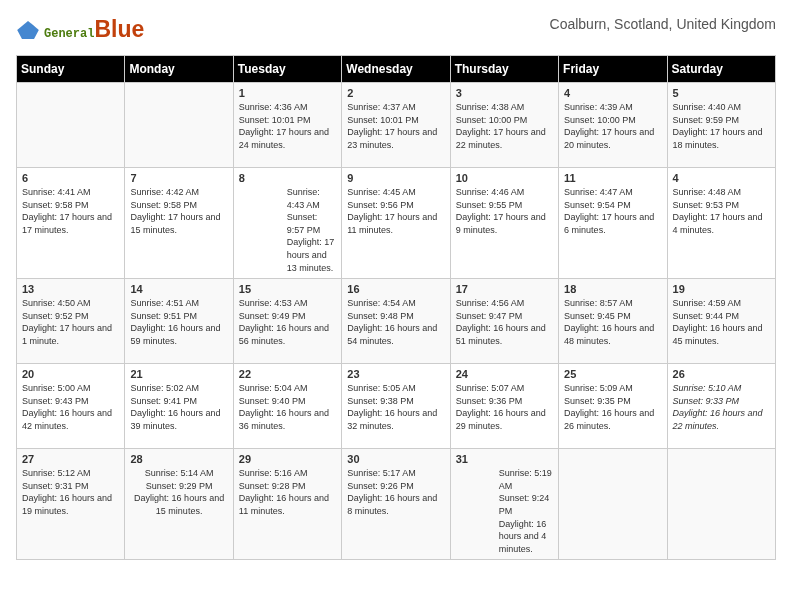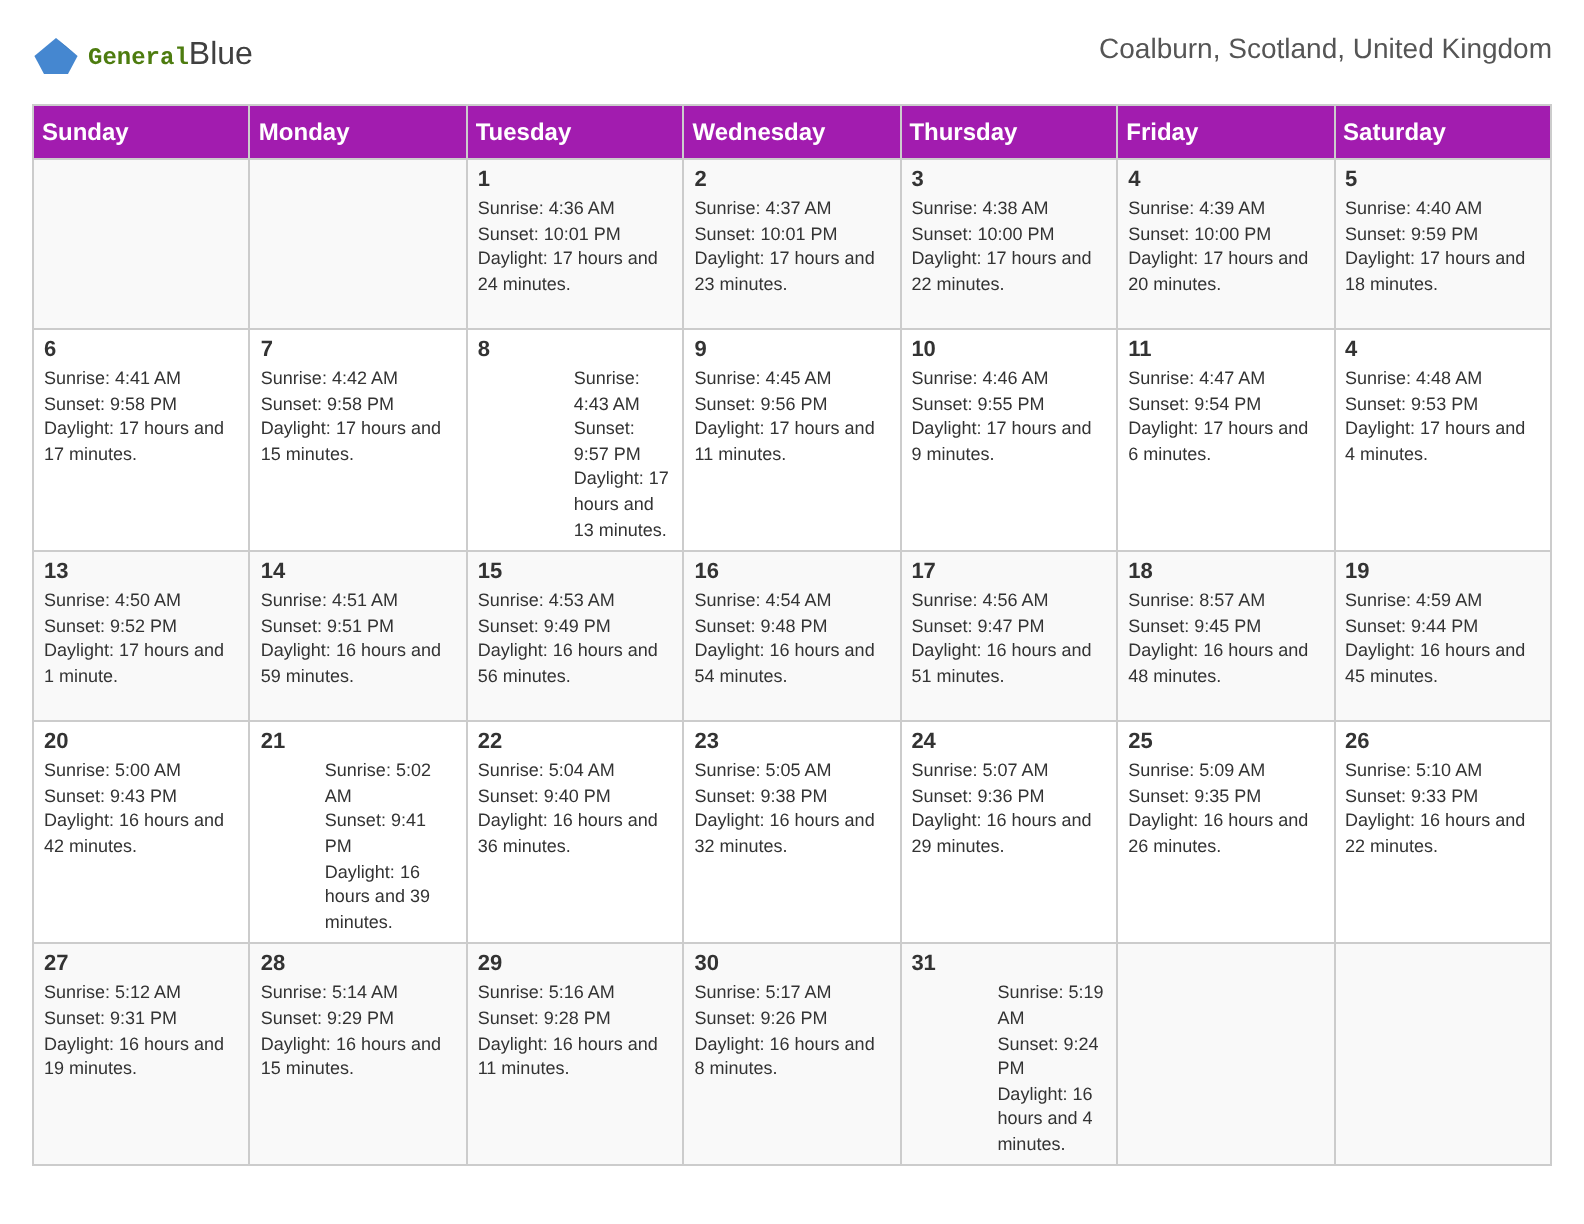--- a/index.html
+++ b/index.html
@@ -21,23 +21,23 @@
       align-items: center;
       gap: 4px;
     }
     .logo-text-general {
       font-size: 12px;
       font-weight: bold;
       color: #4d7c0f;
       font-family: Liberation Mono, monospace;
     }
     .logo-text-blue {
-      font-size: 16px;
-      font-weight: normal;
-      color: #404040;
+      font-size: 23px;
+      font-weight: bold;
+      color: #c2410c;
     }
     .logo-icon {
       width: 24px;
       height: 24px;
     }
     .title-block {
       text-align: right;
     }
     .month-title {
       font-size: 38px;
@@ -48,21 +48,21 @@
     .location {
       font-size: 14px;
       color: #555;
     }
     table {
       width: 100%;
       border-collapse: collapse;
       table-layout: fixed;
     }
     thead tr th {
-      background-color: #a21caf;
+      background-color: #000000;
       color: #fff;
       font-size: 12px;
       font-weight: bold;
       padding: 6px 4px;
       text-align: left;
       border: 1px solid #ccc;
     }
     tbody tr td {
       border: 1px solid #ccc;
       vertical-align: top;
@@ -242,21 +242,21 @@
       </tr>
       <tr>
         <td>
           <span class="day-number">20</span>
           <div class="cell-content" style="white-space: pre-line;">Sunrise: 5:00 AM
 Sunset: 9:43 PM
 Daylight: 16 hours and 42 minutes.</div>
         </td>
         <td>
           <span class="day-number">21</span>
-          <div class="cell-content" style="white-space: pre-line; margin-left: 32px;">Sunrise: 5:02 AM
+          <div class="cell-content" style="white-space: pre-line;">Sunrise: 5:02 AM
 Sunset: 9:41 PM
 Daylight: 16 hours and 39 minutes.</div>
         </td>
         <td>
           <span class="day-number">22</span>
           <div class="cell-content" style="white-space: pre-line;">Sunrise: 5:04 AM
 Sunset: 9:40 PM
 Daylight: 16 hours and 36 minutes.</div>
         </td>
         <td>
@@ -272,35 +272,35 @@
 Daylight: 16 hours and 29 minutes.</div>
         </td>
         <td>
           <span class="day-number">25</span>
           <div class="cell-content" style="white-space: pre-line;">Sunrise: 5:09 AM
 Sunset: 9:35 PM
 Daylight: 16 hours and 26 minutes.</div>
         </td>
         <td>
           <span class="day-number">26</span>
-          <div class="cell-content" style="white-space: pre-line;">Sunrise: 5:10 AM
+          <div class="cell-content" style="white-space: pre-line; font-style: italic;">Sunrise: 5:10 AM
 Sunset: 9:33 PM
 Daylight: 16 hours and 22 minutes.</div>
         </td>
       </tr>
       <tr>
         <td>
           <span class="day-number">27</span>
           <div class="cell-content" style="white-space: pre-line;">Sunrise: 5:12 AM
 Sunset: 9:31 PM
 Daylight: 16 hours and 19 minutes.</div>
         </td>
         <td>
           <span class="day-number">28</span>
-          <div class="cell-content" style="white-space: pre-line;">Sunrise: 5:14 AM
+          <div class="cell-content" style="white-space: pre-line; text-align: center;">Sunrise: 5:14 AM
 Sunset: 9:29 PM
 Daylight: 16 hours and 15 minutes.</div>
         </td>
         <td>
           <span class="day-number">29</span>
           <div class="cell-content" style="white-space: pre-line;">Sunrise: 5:16 AM
 Sunset: 9:28 PM
 Daylight: 16 hours and 11 minutes.</div>
         </td>
         <td>

